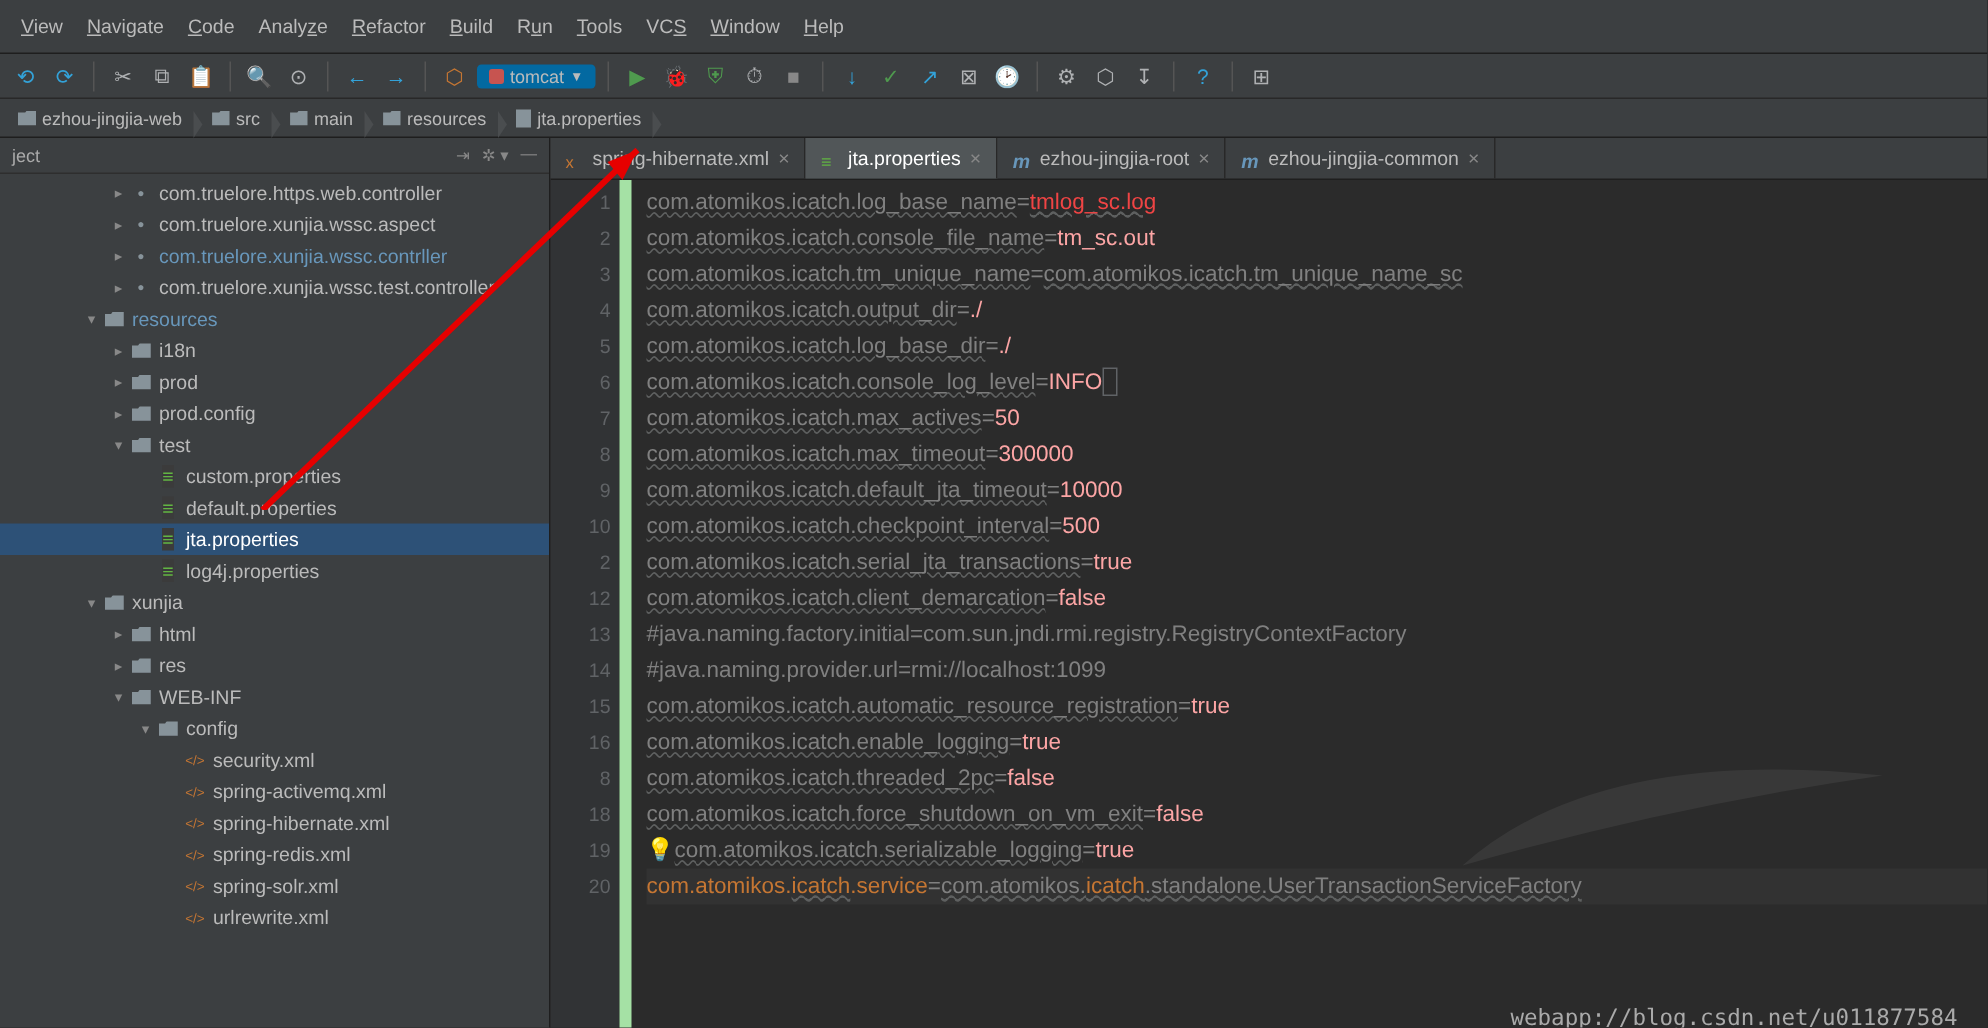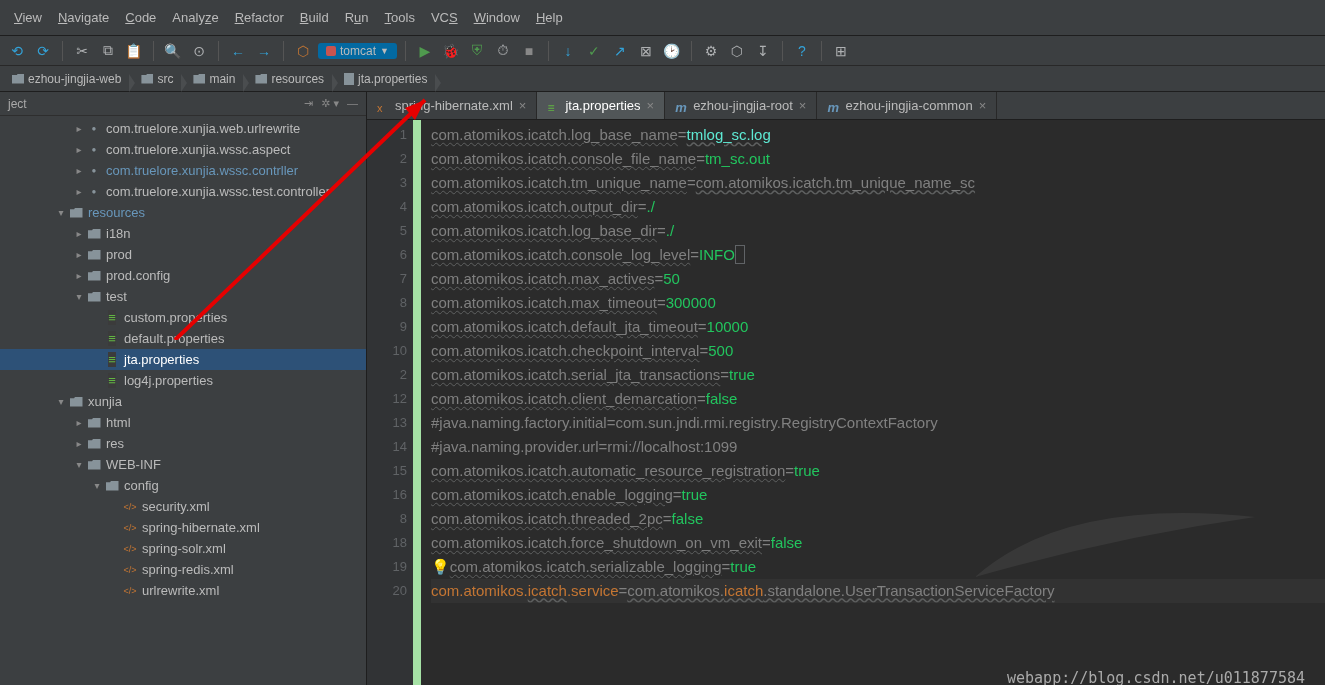--- a/index.html
+++ b/index.html
@@ -46,22 +46,22 @@
 .tab-icon.xml::before { content:"x"; color:#c57633; font-size:11px; }
 .tab-icon.m { color:#6897bb; font-style:italic; font-weight:bold; font-size:13px; }
 .code-wrap { flex:1; display:flex; overflow:hidden; position:relative; }
 .gutter { width:46px; background:#313335; color:#606366; text-align:right; padding: 3px 6px 0 0; font-family: 'Consolas', monospace; font-size:13px; line-height:24px; }
 .gutter-line { height:24px; }
 .marks { width:8px; background:#a5e1a5; }
 .code { flex:1; font-family:'Consolas','Courier New',monospace; font-size:15px; line-height:24px; padding:3px 0 0 10px; white-space:pre; color:#808080; position:relative; }
 .code-line { height:24px; }
 .key { color:#808080; text-decoration: underline wavy #5e6060; text-decoration-thickness:1px; text-underline-offset:2px; }
 .eq { color:#808080; }
-.val { color:#22c55e; }
-.val-u { color:#5eead4; text-decoration: underline wavy #5e6060; }
+.val { color:#fca5a5; }
+.val-u { color:#ef4444; text-decoration: underline wavy #5e6060; }
 .comment { color:#808080; }
 .highlight-line { background:#323232; display:block; width:100%; }
 .caret-box { border:1px solid #606366; padding:0 2px; }
 .hwkey { color:#c57633; text-decoration: underline wavy #5e6060; }
 .hwkey-plain { color:#c57633; }
 .arrow-annot { position:absolute; left:85px; top:80px; pointer-events:none; z-index:5; }
 .arrow-line { stroke:#e60000; stroke-width:4; fill:none; }
 .arrow-head { fill:#e60000; }
 .watermark { position:absolute; right:20px; bottom:10px; color:#aaa; font-size:15px; font-family:'Consolas',monospace; z-index:4; }
 .swoosh { position:absolute; right:60px; bottom:100px; width:300px; height:120px; opacity:0.06; z-index:1; pointer-events:none; }
@@ -156,21 +156,21 @@
         <span>⇥</span>
         <span>✲ ▾</span>
         <span>—</span>
       </div>
     </div>
     <div class="tree" id="tree">
         <div class="tree-row">
           <span class="indent" style="width:72px"></span>
           <span class="arrow">▸</span>
           <span class="ticon pkg"></span>
-          <span class="tree-label">com.truelore.xunjia.web.urlrewrite</span>
+          <span class="tree-label">com.truelore.https.web.controller</span>
         </div>
         <div class="tree-row">
           <span class="indent" style="width:72px"></span>
           <span class="arrow">▸</span>
           <span class="ticon pkg"></span>
           <span class="tree-label">com.truelore.xunjia.wssc.aspect</span>
         </div>
         <div class="tree-row">
           <span class="indent" style="width:72px"></span>
           <span class="arrow">▸</span>
@@ -270,33 +270,39 @@
         <div class="tree-row">
           <span class="indent" style="width:108px"></span>
           <span class="arrow"> </span>
           <span class="ticon xml"></span>
           <span class="tree-label">security.xml</span>
         </div>
         <div class="tree-row">
           <span class="indent" style="width:108px"></span>
           <span class="arrow"> </span>
           <span class="ticon xml"></span>
+          <span class="tree-label">spring-activemq.xml</span>
+        </div>
+        <div class="tree-row">
+          <span class="indent" style="width:108px"></span>
+          <span class="arrow"> </span>
+          <span class="ticon xml"></span>
           <span class="tree-label">spring-hibernate.xml</span>
         </div>
         <div class="tree-row">
           <span class="indent" style="width:108px"></span>
           <span class="arrow"> </span>
           <span class="ticon xml"></span>
+          <span class="tree-label">spring-redis.xml</span>
+        </div>
+        <div class="tree-row">
+          <span class="indent" style="width:108px"></span>
+          <span class="arrow"> </span>
+          <span class="ticon xml"></span>
           <span class="tree-label">spring-solr.xml</span>
-        </div>
-        <div class="tree-row">
-          <span class="indent" style="width:108px"></span>
-          <span class="arrow"> </span>
-          <span class="ticon xml"></span>
-          <span class="tree-label">spring-redis.xml</span>
         </div>
         <div class="tree-row">
           <span class="indent" style="width:108px"></span>
           <span class="arrow"> </span>
           <span class="ticon xml"></span>
           <span class="tree-label">urlrewrite.xml</span>
         </div>
       </div>
   </div>
 

